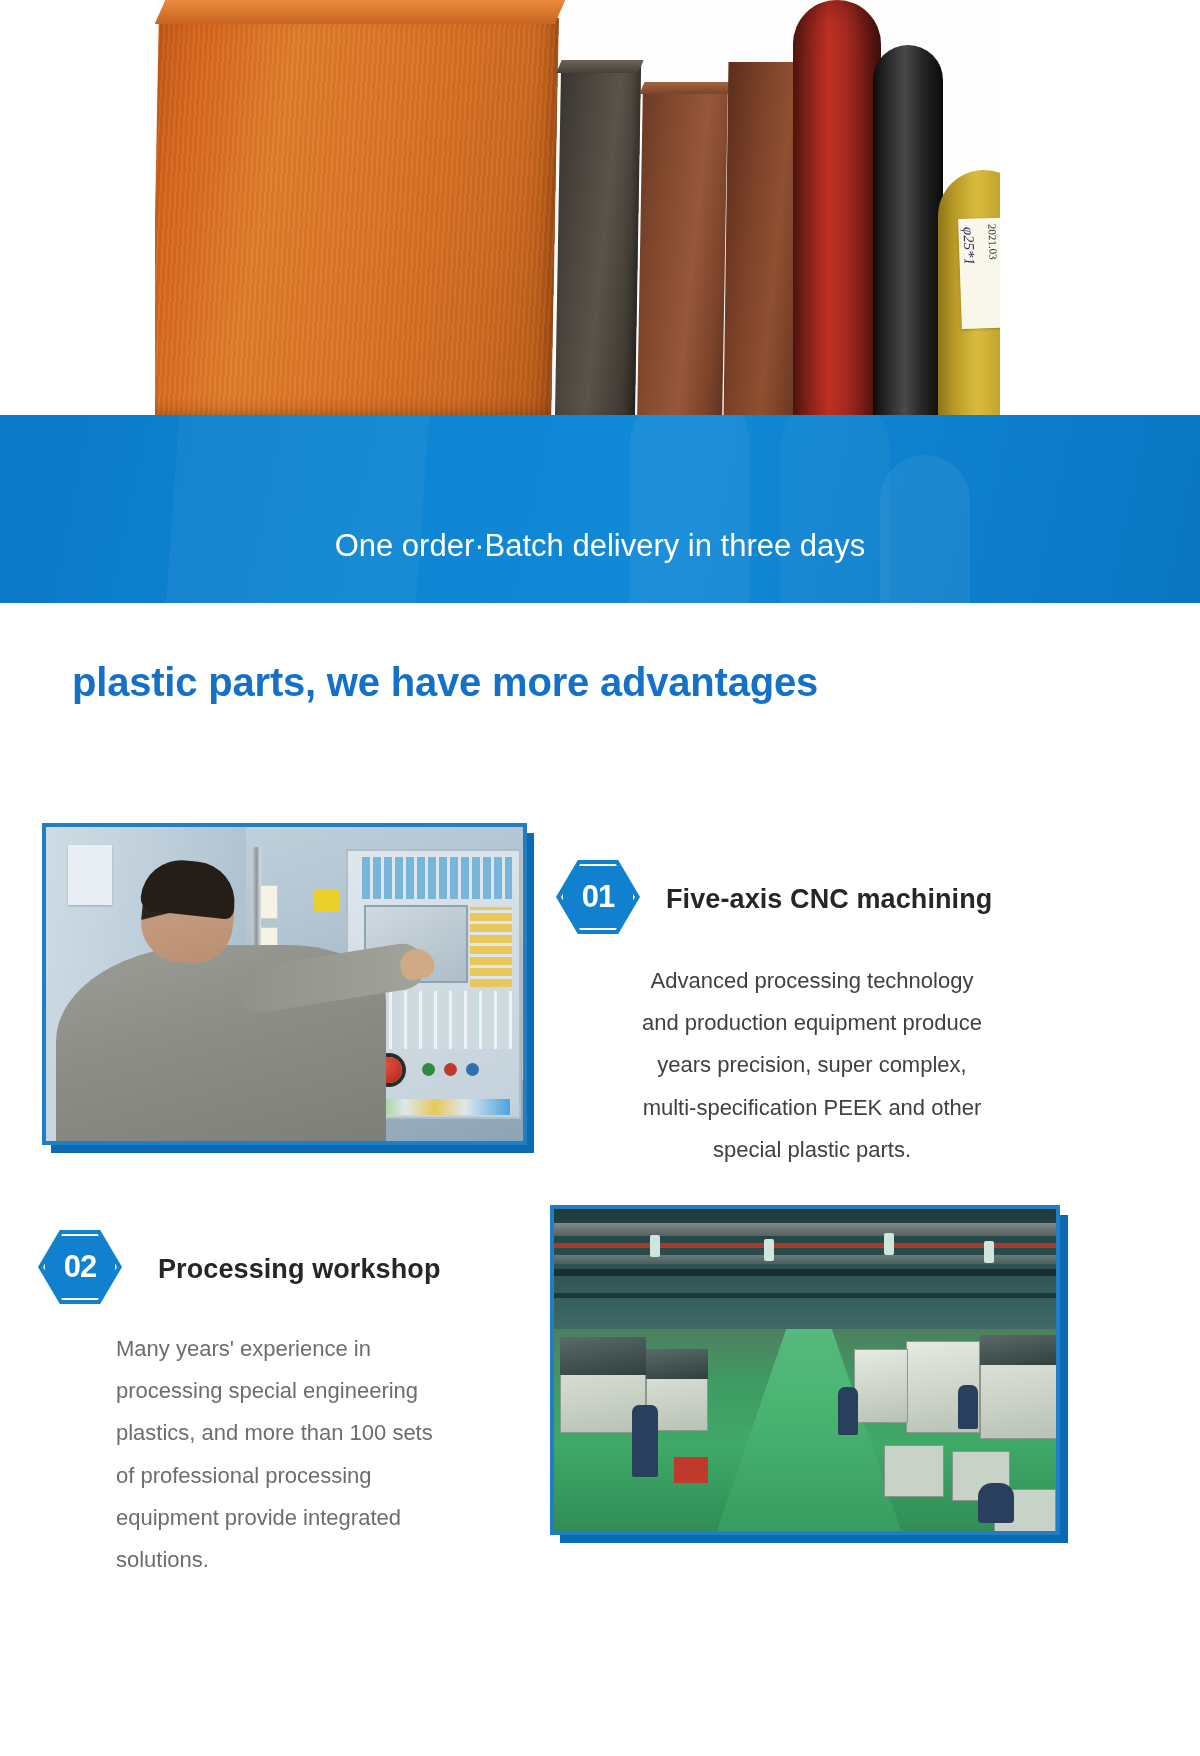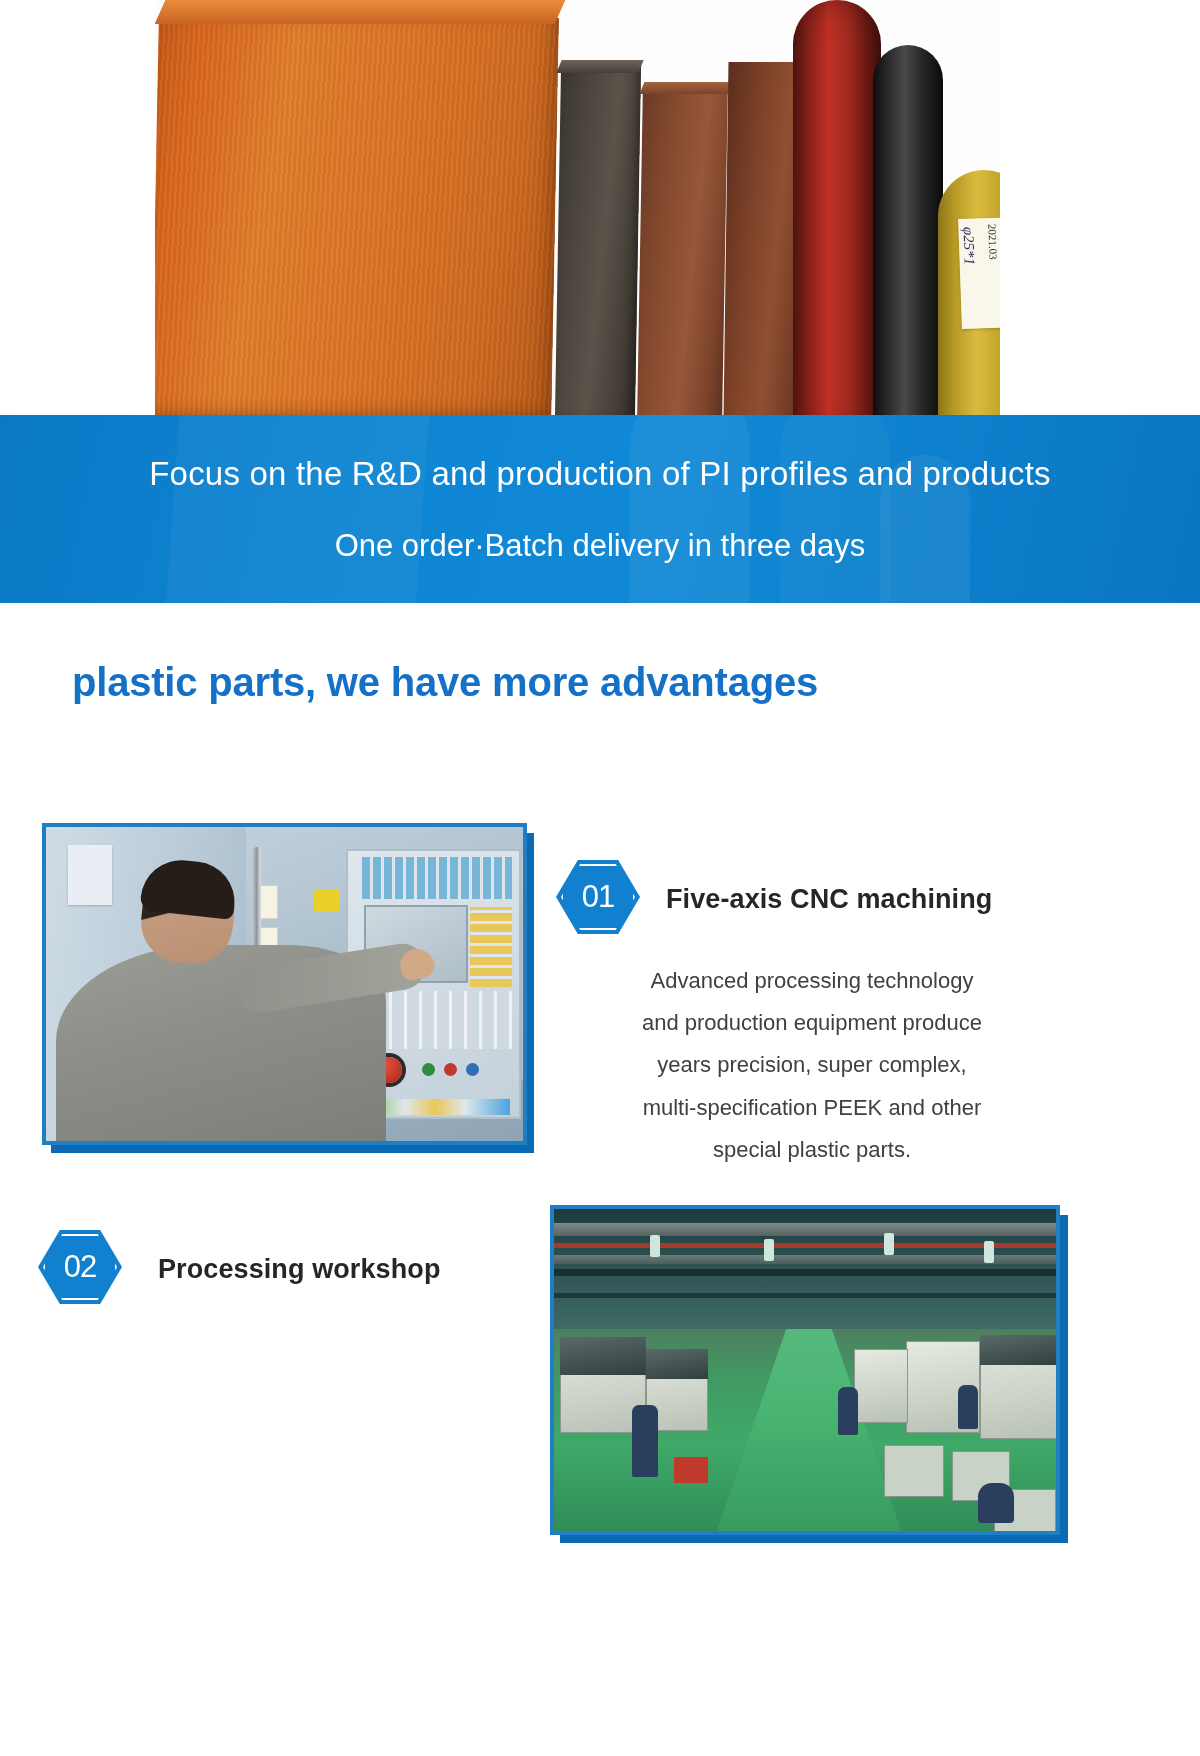--- a/index.html
+++ b/index.html
@@ -193,21 +193,21 @@
     filter:drop-shadow(5px 5px 4px rgba(0,0,0,.22));
   }
   .hex-inner{
     position:absolute; left:5px; top:4px; width:74px; height:66px;
     border:2px solid #ffffff;
     clip-path:polygon(26% 0%, 74% 0%, 100% 50%, 74% 100%, 26% 100%, 0% 50%);
   }
   .hex-num{
     position:absolute; left:0; top:0; width:84px; height:74px;
     display:flex; align-items:center; justify-content:center;
-    color:#ffffff; font-size:31px; font-weight:normal; letter-spacing:-1px;
+    color:#ffffff; font-size:31px; font-weight:bold; letter-spacing:-1px;
   }
   .feat-head-row{ display:flex; align-items:center; gap:26px; }
   .feat-title{ color:#262626; font-size:27px; font-weight:bold; letter-spacing:.1px; }
   .feat-text{
     color:#404040; font-size:22px; line-height:1.92; margin-top:22px; font-weight:400;text-align:center;
   }
 
   
   .feat2-body{ position:absolute; left:38px; top:1230px; width:500px; }
   .feat2-head-row{ display:flex; align-items:center; gap:36px; padding-left:0px; }
@@ -256,21 +256,20 @@
       <span class="handw">φ25*1</span>
     </div>
   </div>
 </div>
 
 <div class="banner">
   <div class="banner-ghost1"></div>
   <div class="banner-ghost2"></div>
   <div class="banner-ghost3"></div>
   <div class="banner-ghost4"></div>
-  <div class="banner-line1">Focus on the R&amp;D and production of PI profiles and products</div>
   <div class="banner-line2">One order·Batch delivery in three days</div>
 </div>
 
 <div class="section-heading">
   <div>plastic parts, we have more advantages</div>
 </div>
 
 <div class="feat1-photo">
   <div class="cnc-bg"></div>
   <div class="cnc-doorL"></div>
@@ -319,20 +318,28 @@
 <div class="feat2-body">
   <div class="feat2-head-row">
     <span class="hexwrap">
       <span class="hex">
         <span class="hex-inner"></span>
       </span>
       <span class="hex-num">02</span>
     </span>
     <span class="feat-title">Processing workshop</span>
   </div>
+  <div class="feat2-text">
+    <div>Many years' experience in</div>
+    <div>processing special engineering</div>
+    <div>plastics, and more than 100 sets</div>
+    <div>of professional processing</div>
+    <div>equipment provide integrated</div>
+    <div>solutions.</div>
+  </div>
 </div>
 
 <div class="feat2-photo">
   <div class="ws-ceiling"></div>
   <div class="ws-duct" style="left:0; top:14px; width:100%;"></div>
   <div class="ws-duct" style="left:0; top:46px; width:100%; height:9px; opacity:.75;"></div>
   <div class="ws-beam" style="left:0; top:60px; width:100%; height:7px;"></div>
   <div class="ws-beam" style="left:0; top:84px; width:100%; height:5px; opacity:.8;"></div>
   <div class="ws-pipe-red" style="left:0; top:34px; width:100%;"></div>
   <div class="ws-light" style="left:96px; top:26px;"></div>

